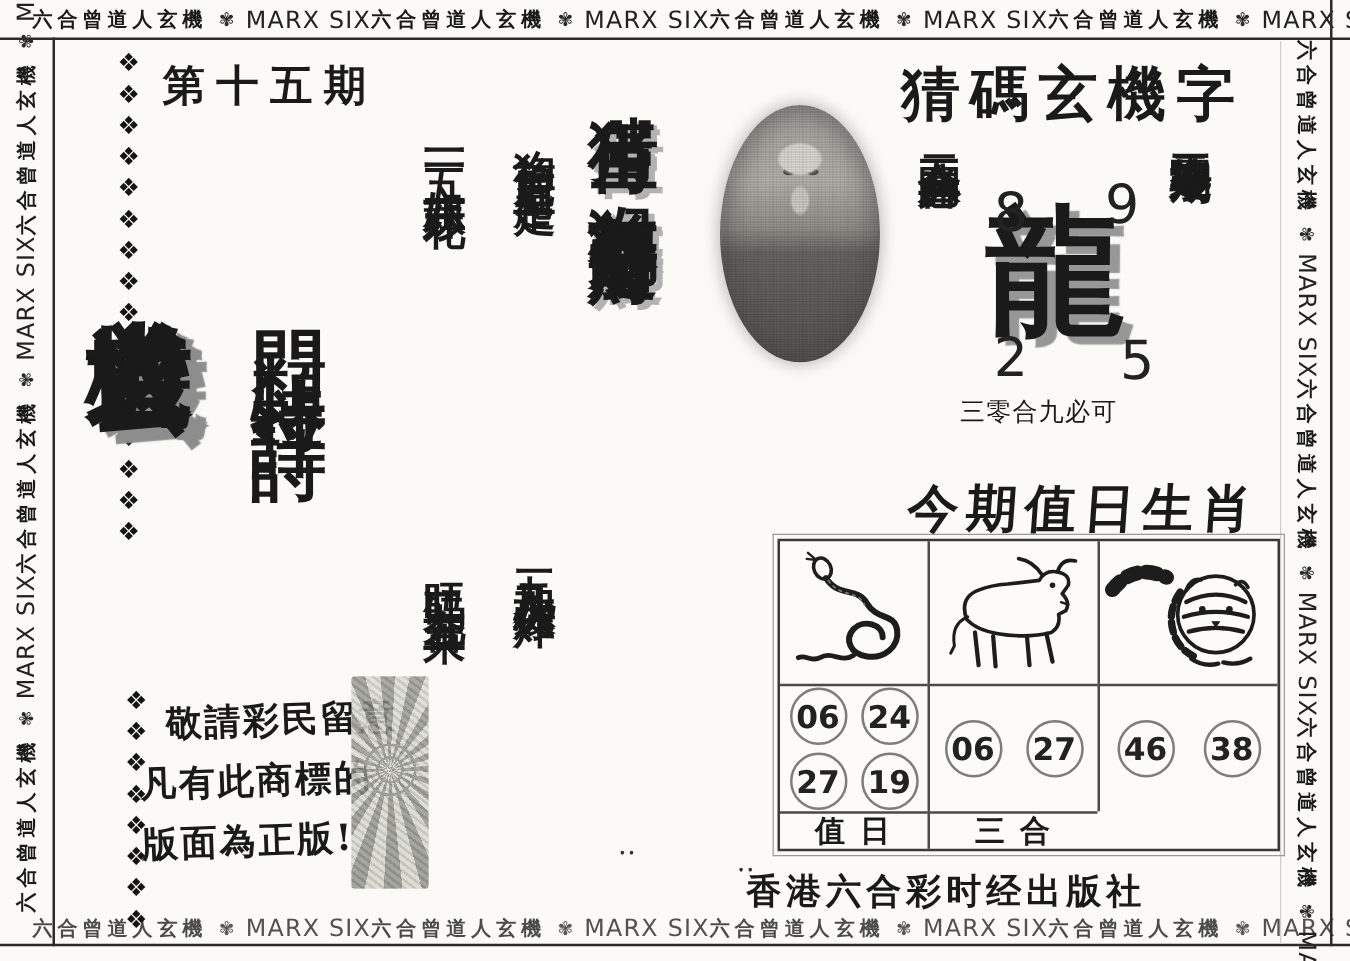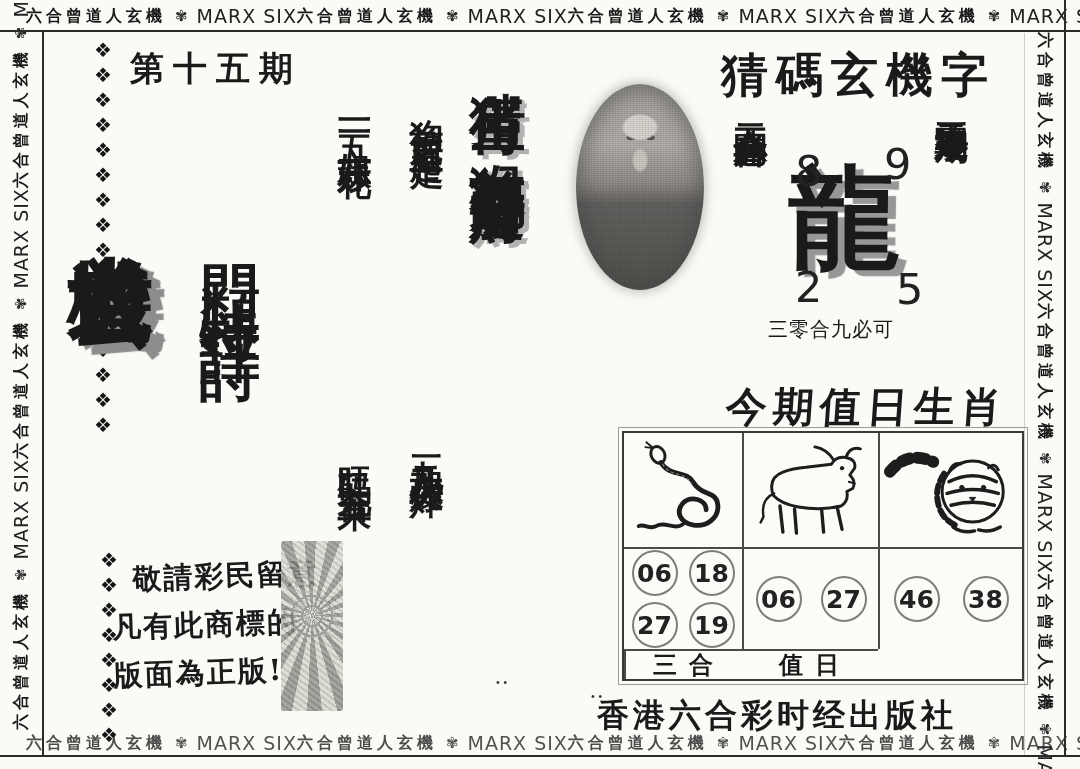--- a/index.html
+++ b/index.html
@@ -113,21 +113,21 @@
   .num-cell{flex-direction:column;gap:6px;padding:4px 2px;}
   .num-row{display:flex;justify-content:space-around;width:100%;}
   .ball{
     width:42px;height:42px;border:2px solid #7d7d79;border-radius:50%;
     display:flex;align-items:center;justify-content:center;
     font-family:"DejaVu Sans","Liberation Sans",sans-serif;font-size:25px;font-weight:600;color:#222;
   }
   .tlabel{font-size:24px;font-weight:700;letter-spacing:12px;padding-left:10px;}
   .animal-svg{stroke:#1d1d1d;fill:none;stroke-linecap:round;stroke-linejoin:round;}
   
-  #publisher{left:597px;top:694px;font-size:32px;font-weight:800;letter-spacing:4px;white-space:nowrap;}
+  #publisher{left:597px;top:694px;font-size:28px;font-weight:800;letter-spacing:4px;white-space:nowrap;}
 </style>
 </head>
 <body>
 
 <div class="page">
 
   <div class="h-band" id="top-band">
     <span class="band-unit">
         <span class="band-cjk">六合曾道人玄機</span>
         <span class="band-flower">✾</span>
@@ -285,39 +285,39 @@
         <circle cx="103" cy="50" r="2.2" fill="#1d1d1d"></circle>
         <path d="M89,60 L95,60 L92,64 Z" fill="#1d1d1d" stroke-width="1"></path>
         <path d="M63,36 Q52,52 58,70 Q62,82 74,88" stroke-width="6" stroke-dasharray="8 5"></path>
         <path d="M72,90 Q82,97 94,94 M98,93 Q110,96 120,90" stroke-width="3.5"></path>
       </svg>
     </div>
 
     <div class="tcell rdiv num-cell">
       <div class="num-row">
         <span class="ball">06</span>
-        <span class="ball">18</span>
+        <span class="ball">24</span>
       </div>
       <div class="num-row">
         <span class="ball">27</span>
         <span class="ball">19</span>
       </div>
     </div>
     <div class="tcell rdiv cdiv num-cell">
       <div class="num-row">
         <span class="ball">06</span>
         <span class="ball">27</span>
       </div>
     </div>
     <div class="tcell rdiv cdiv num-cell">
       <div class="num-row">
         <span class="ball">46</span>
         <span class="ball">38</span>
       </div>
     </div>
 
+    <div class="tcell rdiv tlabel">值日</div>
     <div class="tcell rdiv cdiv tlabel">三合</div>
-    <div class="tcell rdiv tlabel">值日</div>
   </div>
 
   <div class="abs" id="publisher">香港六合彩时经出版社</div>
 
 </div>
 
 </body></html>

